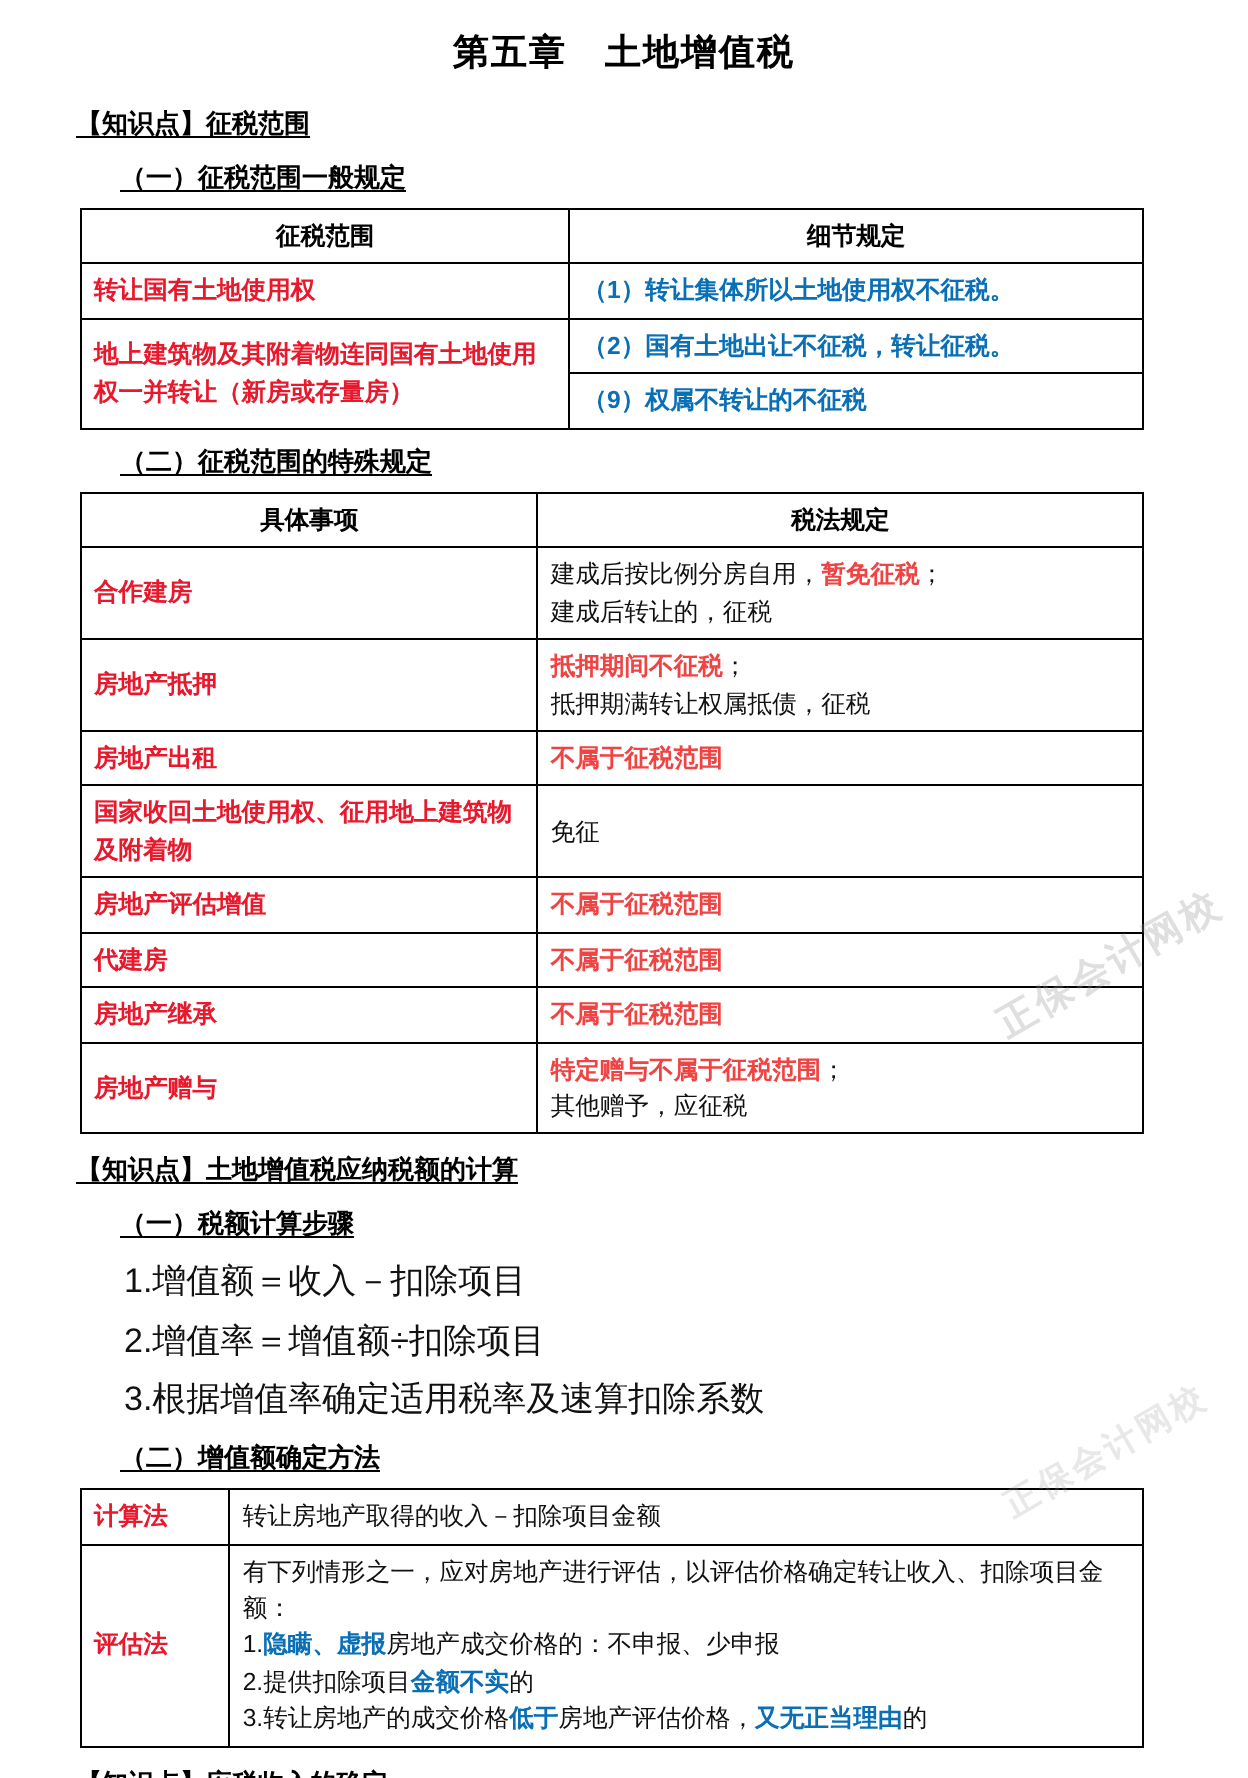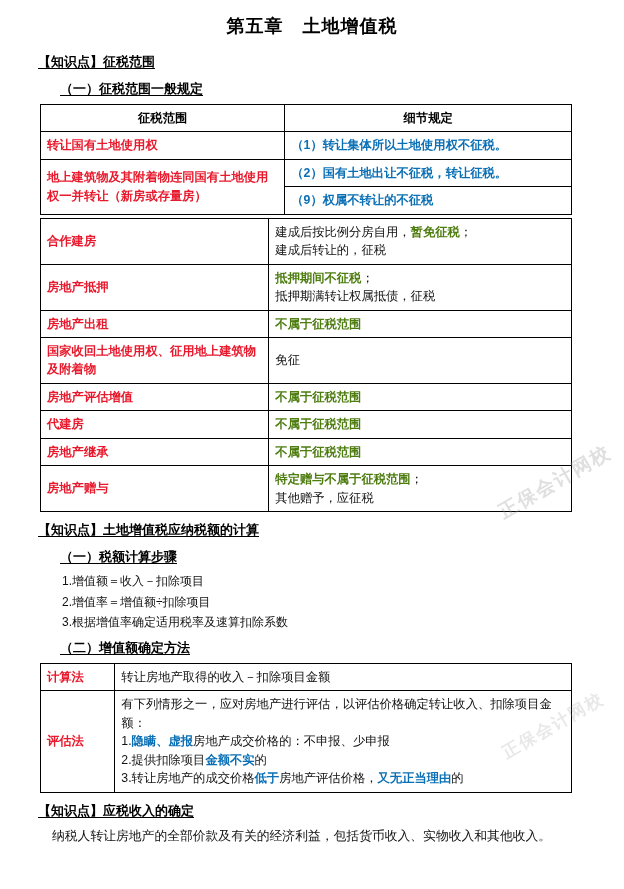--- a/index.html
+++ b/index.html
@@ -66,27 +66,27 @@
     vertical-align: middle;
     line-height: 1.5;
   }
   th {
     text-align: center;
     font-weight: bold;
     color: #000;
   }
   .red { color: #e8192c; font-weight: bold; }
   .blue { color: #0a6fb5; font-weight: bold; }
-  .teal { color: #4d7c0f; font-weight: bold; }
+  .teal { color: #ef4444; font-weight: bold; }
   .black { color: #111; }
   .cell-left { text-align: left; }
   .cell-center { text-align: center; }
   .list {
     margin: 2px 0 2px 36px;
-    font-size: 12px;
+    font-size: 17px;
     line-height: 1.72;
     color: #111;
   }
   .list div { white-space: nowrap; }
   .para {
     margin: 2px 0 2px 26px;
     font-size: 12.8px;
     line-height: 1.7;
     color: #111;
   }
@@ -151,28 +151,35 @@
         <tr>
           <td class="cell-left red" rowspan="2">地上建筑物及其附着物连同国有土地使用权一并转让（新房或存量房）</td>
           <td class="cell-left blue">（2）国有土地出让不征税，转让征税。</td>
         </tr>
         <tr>
           <td class="cell-left blue">（9）权属不转让的不征税</td>
         </tr>
       </tbody>
     </table>
 
+    <div class="sub-line">
+      <span class="sub">（二）征税范围的特殊规定</span>
+    </div>
 
     <table class="tbl2">
       <colgroup>
           <col style="width:43%">
           <col style="width:57%">
         </colgroup>
       <tbody>
         <tr>
+          <th class="cell-center">具体事项</th>
+          <th class="cell-center">税法规定</th>
+        </tr>
+        <tr>
           <td class="cell-left red">合作建房</td>
           <td class="cell-left">
             <div><span class="black">建成后按比例分房自用，</span><span class="teal">暂免征税</span><span class="black">；</span></div>
             <div class="black">建成后转让的，征税</div>
           </td>
         </tr>
         <tr>
           <td class="cell-left red">房地产抵押</td>
           <td class="cell-left">
             <div><span class="teal">抵押期间不征税</span><span class="black">；</span></div>

